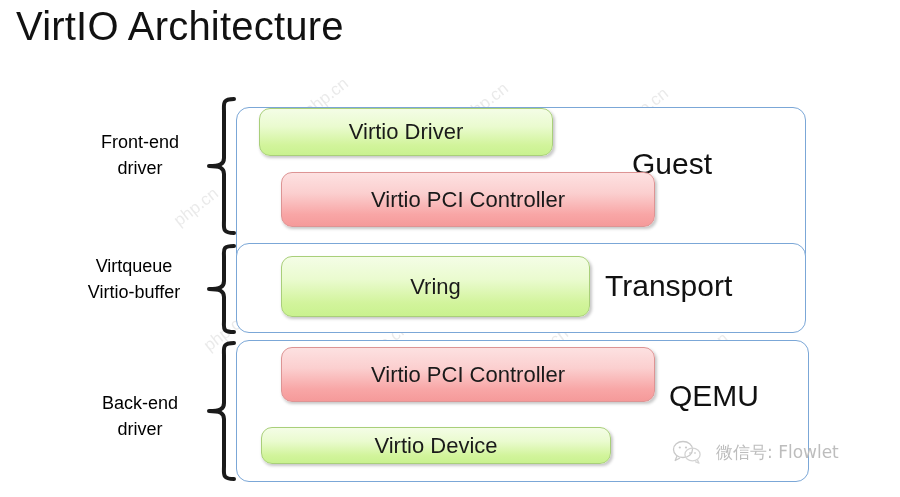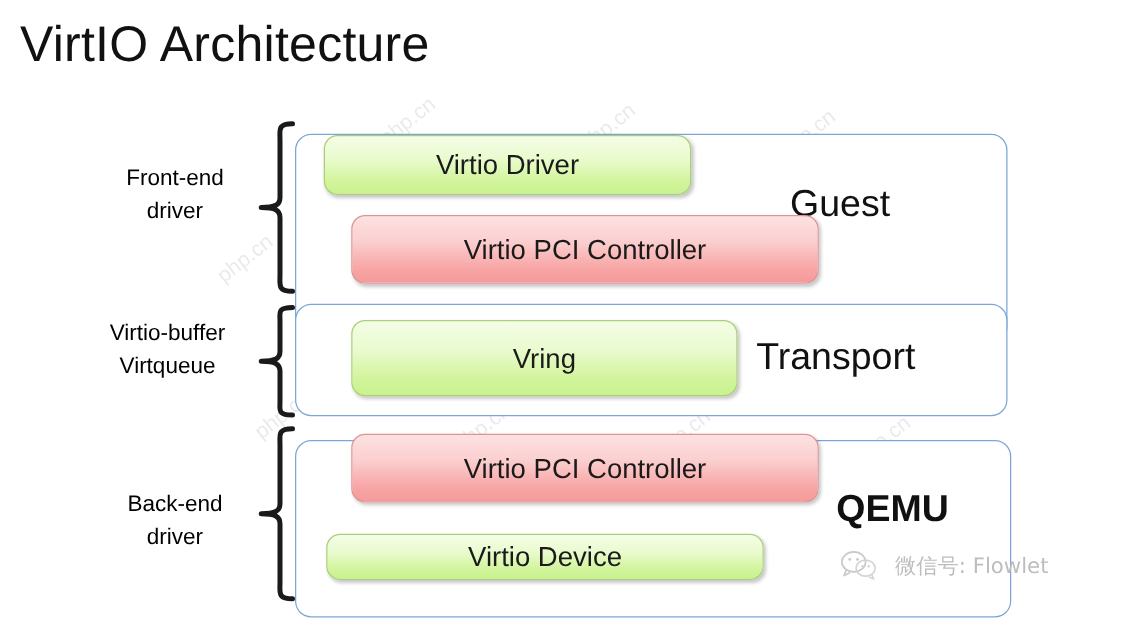--- a/index.html
+++ b/index.html
@@ -12,21 +12,21 @@
   }
   #stage {
     position: relative;
     width: 900px; height: 497px;
     background: #ffffff;
   }
 
   
   #page-title {
     position: absolute;
-    left: 16px; top: 14px;
+    left: 16px; top: 4px;
     font-size: 40px;
     font-weight: 400;
     color: #111111;
     letter-spacing: 0.2px;
     white-space: nowrap;
   }
 
   
   .wm {
     position: absolute;
@@ -124,22 +124,22 @@
   <div class="wm" style="left:250px; top:450px;">php.cn</div>
   <div class="wm" style="left:410px; top:460px;">php.cn</div>
   <div class="wm" style="left:570px; top:465px;">php.cn</div>
 
   <div class="side-label" style="left:70px; top:130px; width:140px;">
     <div>Front-end</div>
     <div>driver</div>
   </div>
 
   <div class="side-label" style="left:58px; top:254px; width:152px;">
+    <div>Virtqueue</div>
     <div>Virtio-buffer</div>
-    <div>Virtqueue</div>
   </div>
 
   <div class="side-label" style="left:70px; top:391px; width:140px;">
     <div>Back-end</div>
     <div>driver</div>
   </div>
 
   <svg class="brace" style="left:204px; top:96px;" width="34" height="140" viewBox="0 0 34 140">
     <path d="M30 3 C18 3 20 8 20 16 L20 62 C20 68 16 70 5 70 C16 70 20 72 20 78 L20 124 C20 132 18 137 30 137" fill="none" stroke="#1a1a1a" stroke-width="4" stroke-linecap="round" stroke-linejoin="round"></path>
   </svg>
@@ -156,21 +156,21 @@
     <div class="panel-title" style="left:395px; top:41px;">Guest</div>
   </div>
   <div class="block green" style="left:259px; top:108px; width:294px; height:48px;">Virtio Driver</div>
   <div class="block red" style="left:249px; top:172px; width:374px; height:55px;">Virtio PCI Controller</div>
 
   <div class="panel" style="left:236px; top:243px; width:570px; height:90px;">
     <div class="panel-title" style="left:368px; top:27px;">Transport</div>
   </div>
   <div class="block green" style="left:281px; top:256px; width:309px; height:61px;">Vring</div>
 
-  <div class="panel" style="left:236px; top:352px; width:573px; height:142px;font-weight:bold;">
+  <div class="panel" style="left:236px; top:340px; width:573px; height:142px;">
     <div class="panel-title" style="left:432px; top:40px;">QEMU</div>
   </div>
   <div class="block red" style="left:249px; top:347px; width:374px; height:55px;">Virtio PCI Controller</div>
   <div class="block green" style="left:261px; top:427px; width:350px; height:37px;">Virtio Device</div>
 
   <div id="wechat-mark" style="left:672px; top:440px;">
     <svg width="30" height="24" viewBox="0 0 30 24">
       <ellipse cx="11" cy="9.5" rx="9.5" ry="8" fill="none" stroke="#c9c9c9" stroke-width="1.3"></ellipse>
       <path d="M5 16 L3.2 20.5 L8 18" fill="none" stroke="#c9c9c9" stroke-width="1.3" stroke-linejoin="round"></path>
       <circle cx="7.8" cy="7.5" r="1.1" fill="#c9c9c9"></circle>

